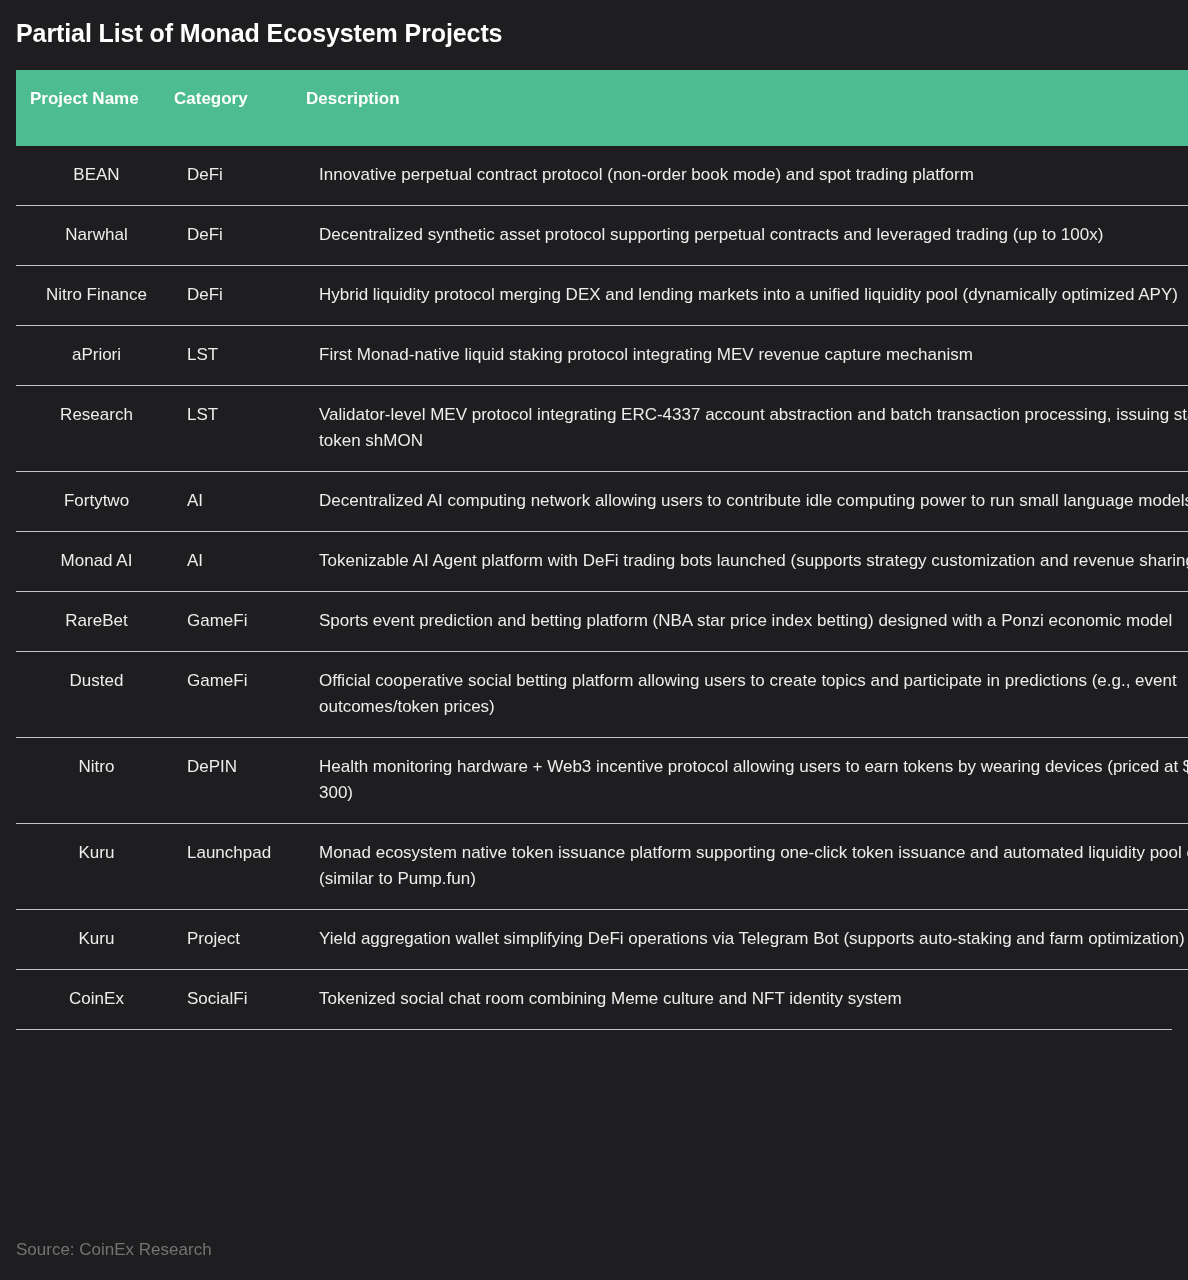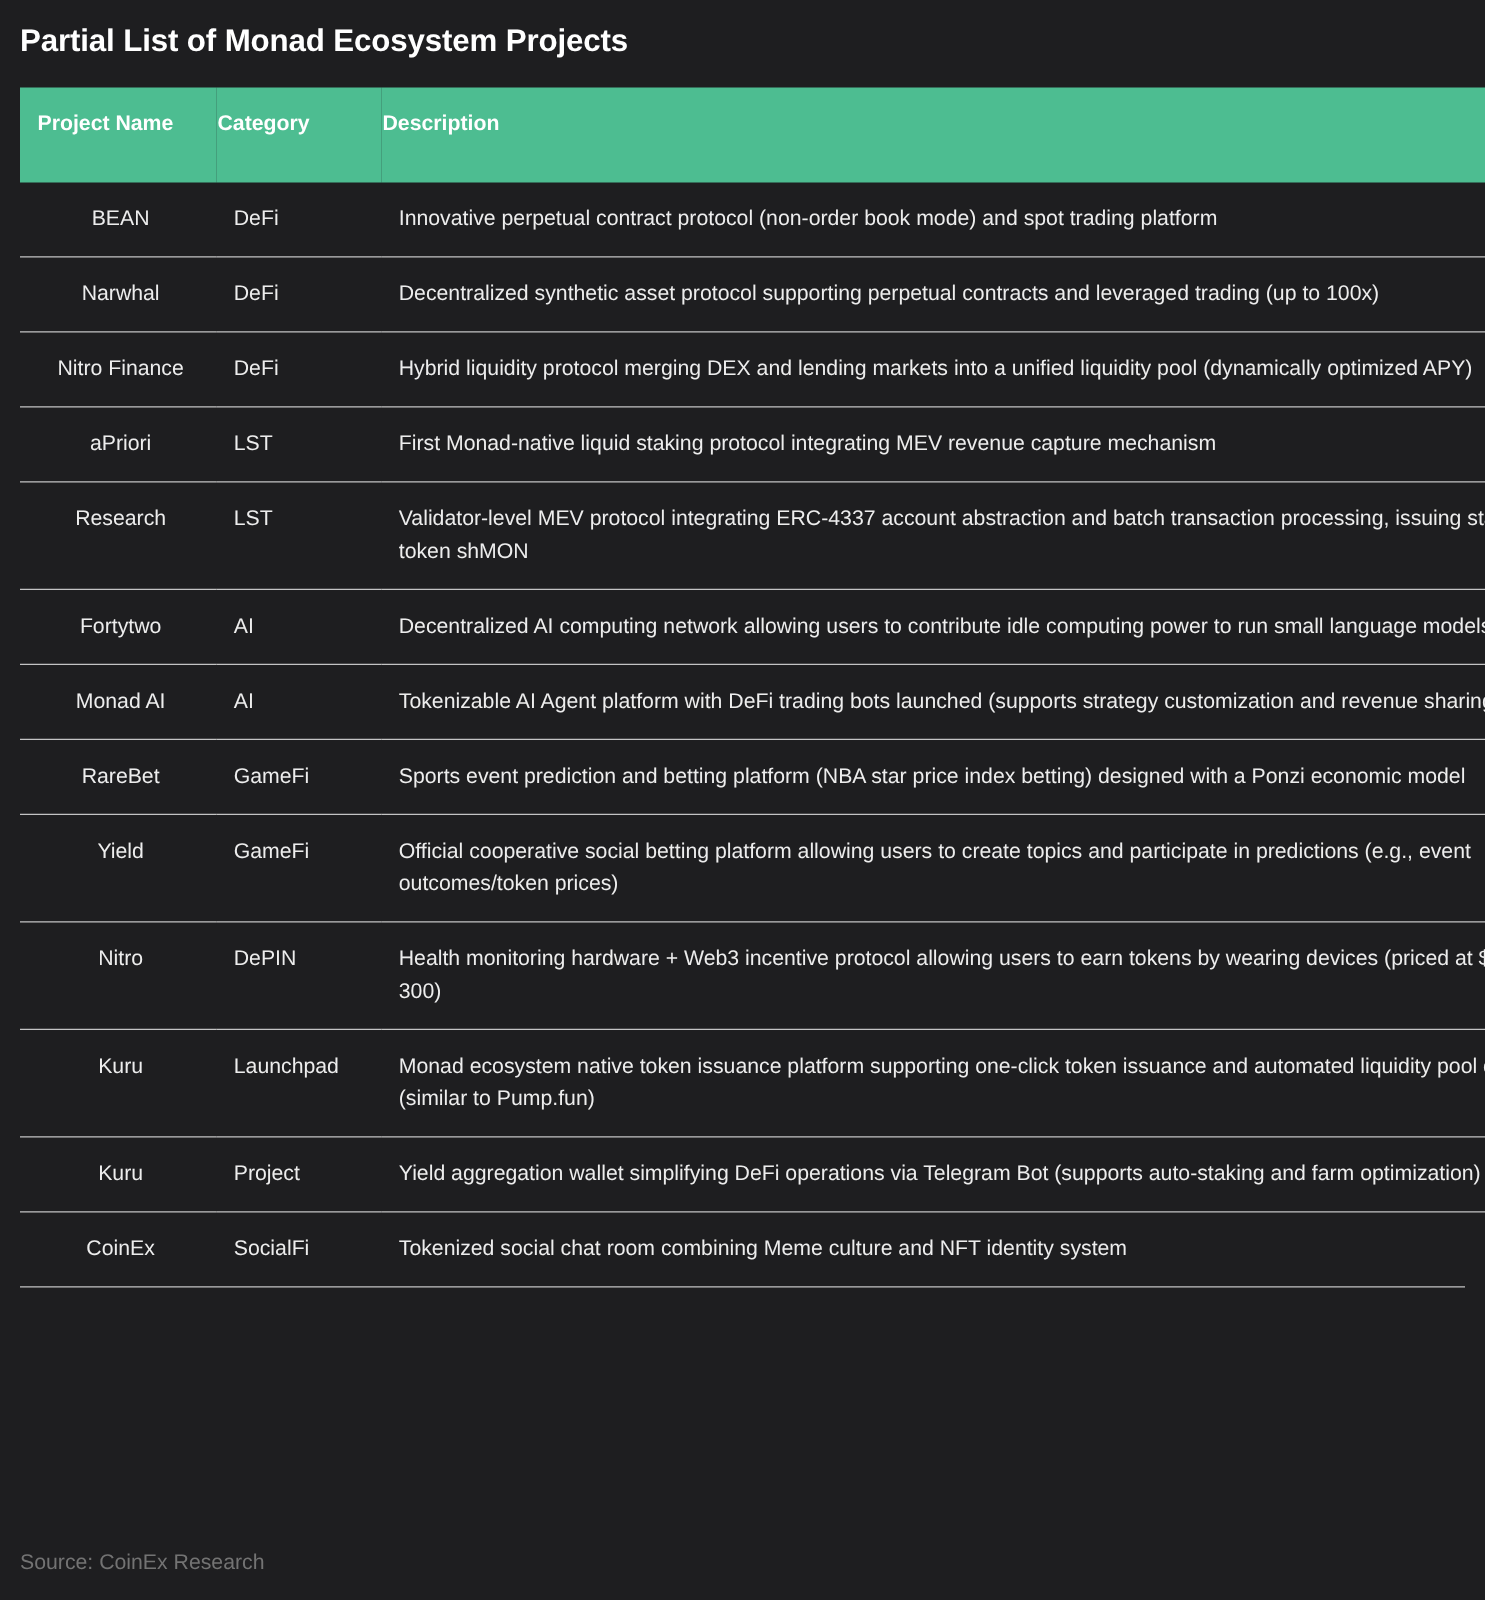--- a/index.html
+++ b/index.html
@@ -142,21 +142,21 @@
             <td class="col-project">Monad AI</td>
             <td class="col-category">AI</td>
             <td class="col-desc">Tokenizable AI Agent platform with DeFi trading bots launched (supports strategy customization and revenue sharing)</td>
           </tr>
           <tr class="data-row">
             <td class="col-project">RareBet</td>
             <td class="col-category">GameFi</td>
             <td class="col-desc">Sports event prediction and betting platform (NBA star price index betting) designed with a Ponzi economic model</td>
           </tr>
           <tr class="data-row">
-            <td class="col-project">Yield</td>
+            <td class="col-project">Dusted</td>
             <td class="col-category">GameFi</td>
             <td class="col-desc">Official cooperative social betting platform allowing users to create topics and participate in predictions (e.g., event outcomes/token prices)</td>
           </tr>
           <tr class="data-row">
             <td class="col-project">Nitro</td>
             <td class="col-category">DePIN</td>
             <td class="col-desc">Health monitoring hardware + Web3 incentive protocol allowing users to earn tokens by wearing devices (priced at $200-300)</td>
           </tr>
           <tr class="data-row">
             <td class="col-project">Kuru</td>

